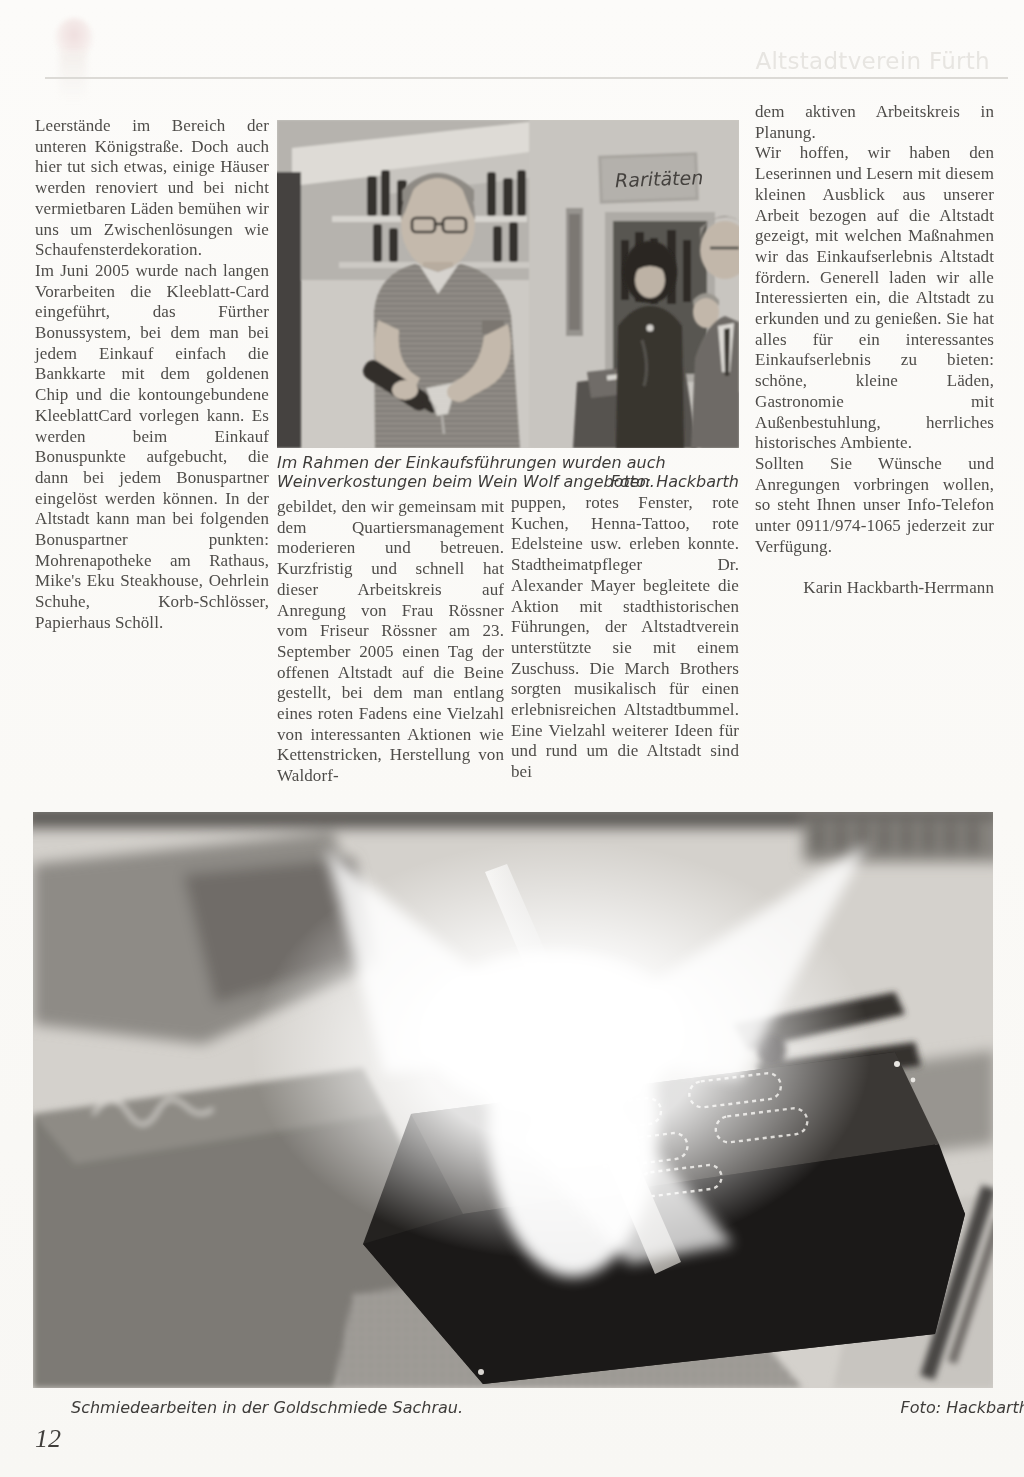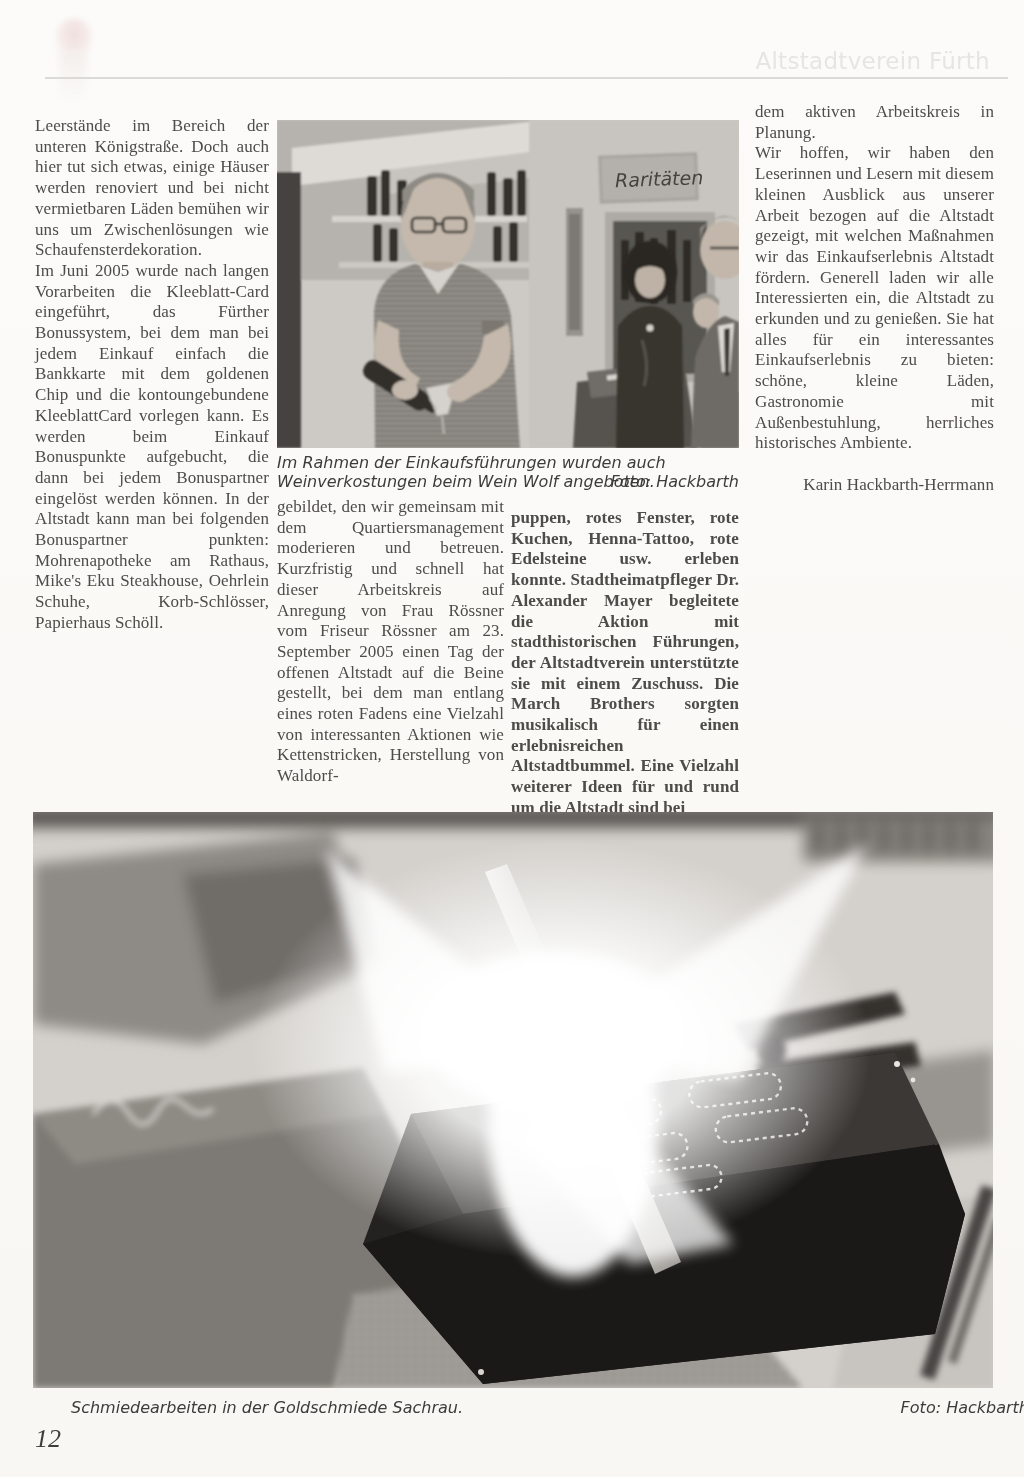--- a/index.html
+++ b/index.html
@@ -15,21 +15,21 @@
   .logo-tail{position:absolute;left:60px;top:52px;width:26px;height:48px;
     background:linear-gradient(180deg,#f3efec, rgba(250,249,246,0));filter:blur(3px);}
   .running-title{position:absolute;right:34px;top:48px;font-family:"DejaVu Sans",sans-serif;
     font-size:23px;color:#e7e5e1;letter-spacing:.3px;}
   .header-rule{position:absolute;left:45px;right:16px;top:77px;height:2px;background:#dcdad6;}
   
   .col{position:absolute;text-align:justify;font-size:17px;line-height:20.7px;letter-spacing:.1px;}
   .col p{margin:0;}
   .col1{left:35px;top:116px;width:234px;}
   .col2{left:277px;top:497px;width:227px;}
-  .col3{left:511px;top:508px;width:228px;font-weight:bold;}
+  .col3{left:511px;top:493px;width:228px;}
   .col4{left:755px;top:102px;width:239px;}
   .signature{margin-top:21px !important;text-align:right;}
   
   .photo1{position:absolute;left:277px;top:120px;width:462px;height:328px;}
   .photo2{position:absolute;left:33px;top:812px;width:960px;height:576px;}
   .photo1 svg,.photo2 svg{display:block;width:100%;height:100%;}
   
   .caption{font-family:"DejaVu Sans",sans-serif;font-style:italic;font-size:16px;
     line-height:19px;color:#3e3c3a;}
   .caption1{position:absolute;left:277px;top:453px;width:462px;height:38px;}
@@ -166,20 +166,21 @@
     <span>Im Rahmen der Einkaufsführungen wurden auch Weinverkostungen beim Wein Wolf angeboten.</span>
     <span class="cap-credit-abs">Foto: Hackbarth</span>
   </div>
 
   <div class="col col2">gebildet, den wir gemeinsam mit dem Quartiersmanagement moderieren und betreuen. Kurzfristig und schnell hat dieser Arbeitskreis auf Anregung von Frau Rössner vom Friseur Rössner am 23. September 2005 einen Tag der offenen Altstadt auf die Beine gestellt, bei dem man entlang eines roten Fadens eine Vielzahl von interessanten Aktionen wie Kettenstricken, Herstellung von Waldorf-</div>
   <div class="col col3">puppen, rotes Fenster, rote Kuchen, Henna-Tattoo, rote Edelsteine usw. erleben konnte. Stadtheimatpfleger Dr. Alexander Mayer begleitete die Aktion mit stadthistorischen Führungen, der Altstadtverein unterstützte sie mit einem Zuschuss. Die March Brothers sorgten musikalisch für einen erlebnisreichen Altstadtbummel. Eine Vielzahl weiterer Ideen für und rund um die Altstadt sind bei</div>
 
   <div class="col col4">
     <p>dem aktiven Arbeitskreis in Planung.</p>
     <p>Wir hoffen, wir haben den Leserinnen und Lesern mit diesem kleinen Ausblick aus unserer Arbeit bezogen auf die Altstadt gezeigt, mit welchen Maßnahmen wir das Einkaufserlebnis Altstadt fördern. Generell laden wir alle Interessierten ein, die Altstadt zu erkunden und zu genießen. Sie hat alles für ein interessantes Einkaufserlebnis zu bieten: schöne, kleine Läden, Gastronomie mit Außenbestuhlung, herrliches historisches Ambiente.</p>
+    <p>Sollten Sie Wünsche und Anregungen vorbringen wollen, so steht Ihnen unser Info-Telefon unter 0911/974-1065 jederzeit zur Verfügung.</p>
     <p class="signature">Karin Hackbarth-Herrmann</p>
   </div>
 
   <div class="photo2">
     <svg viewBox="0 0 960 576" preserveAspectRatio="none">
       <defs>
         <filter id="fb2" x="-30%" y="-30%" width="160%" height="160%">
             <feGaussianBlur stdDeviation="3"></feGaussianBlur>
           </filter>
         <filter id="fb6" x="-40%" y="-40%" width="180%" height="180%">

